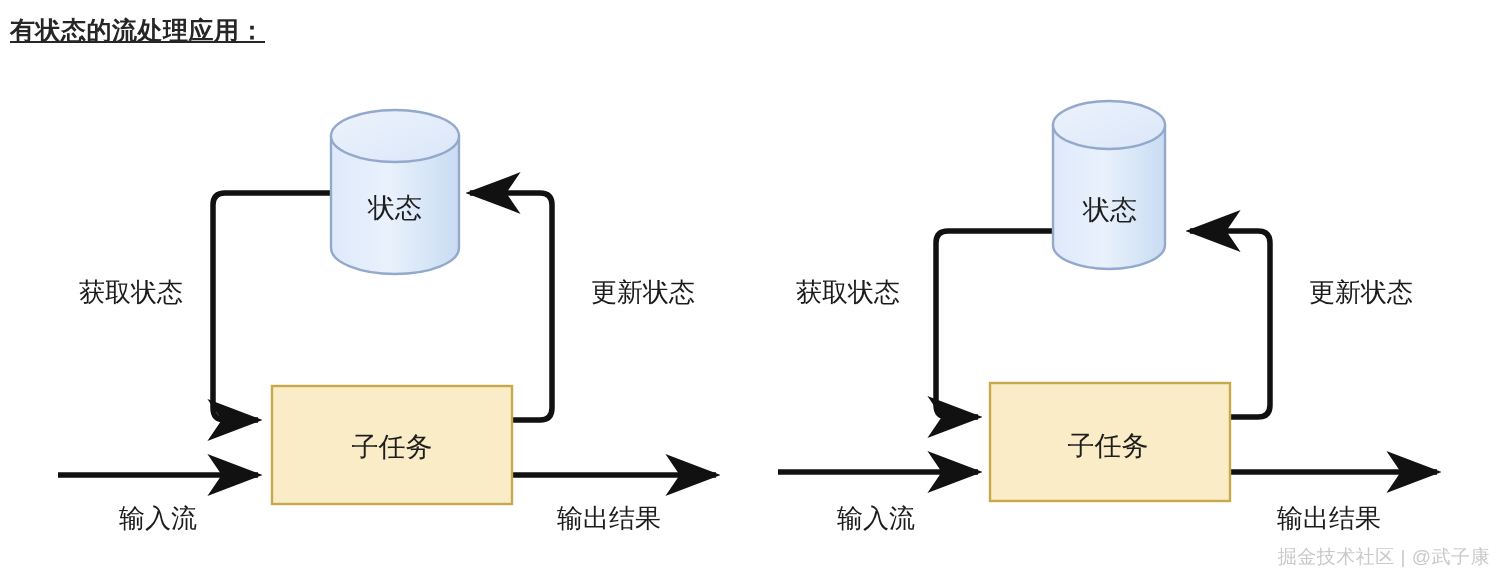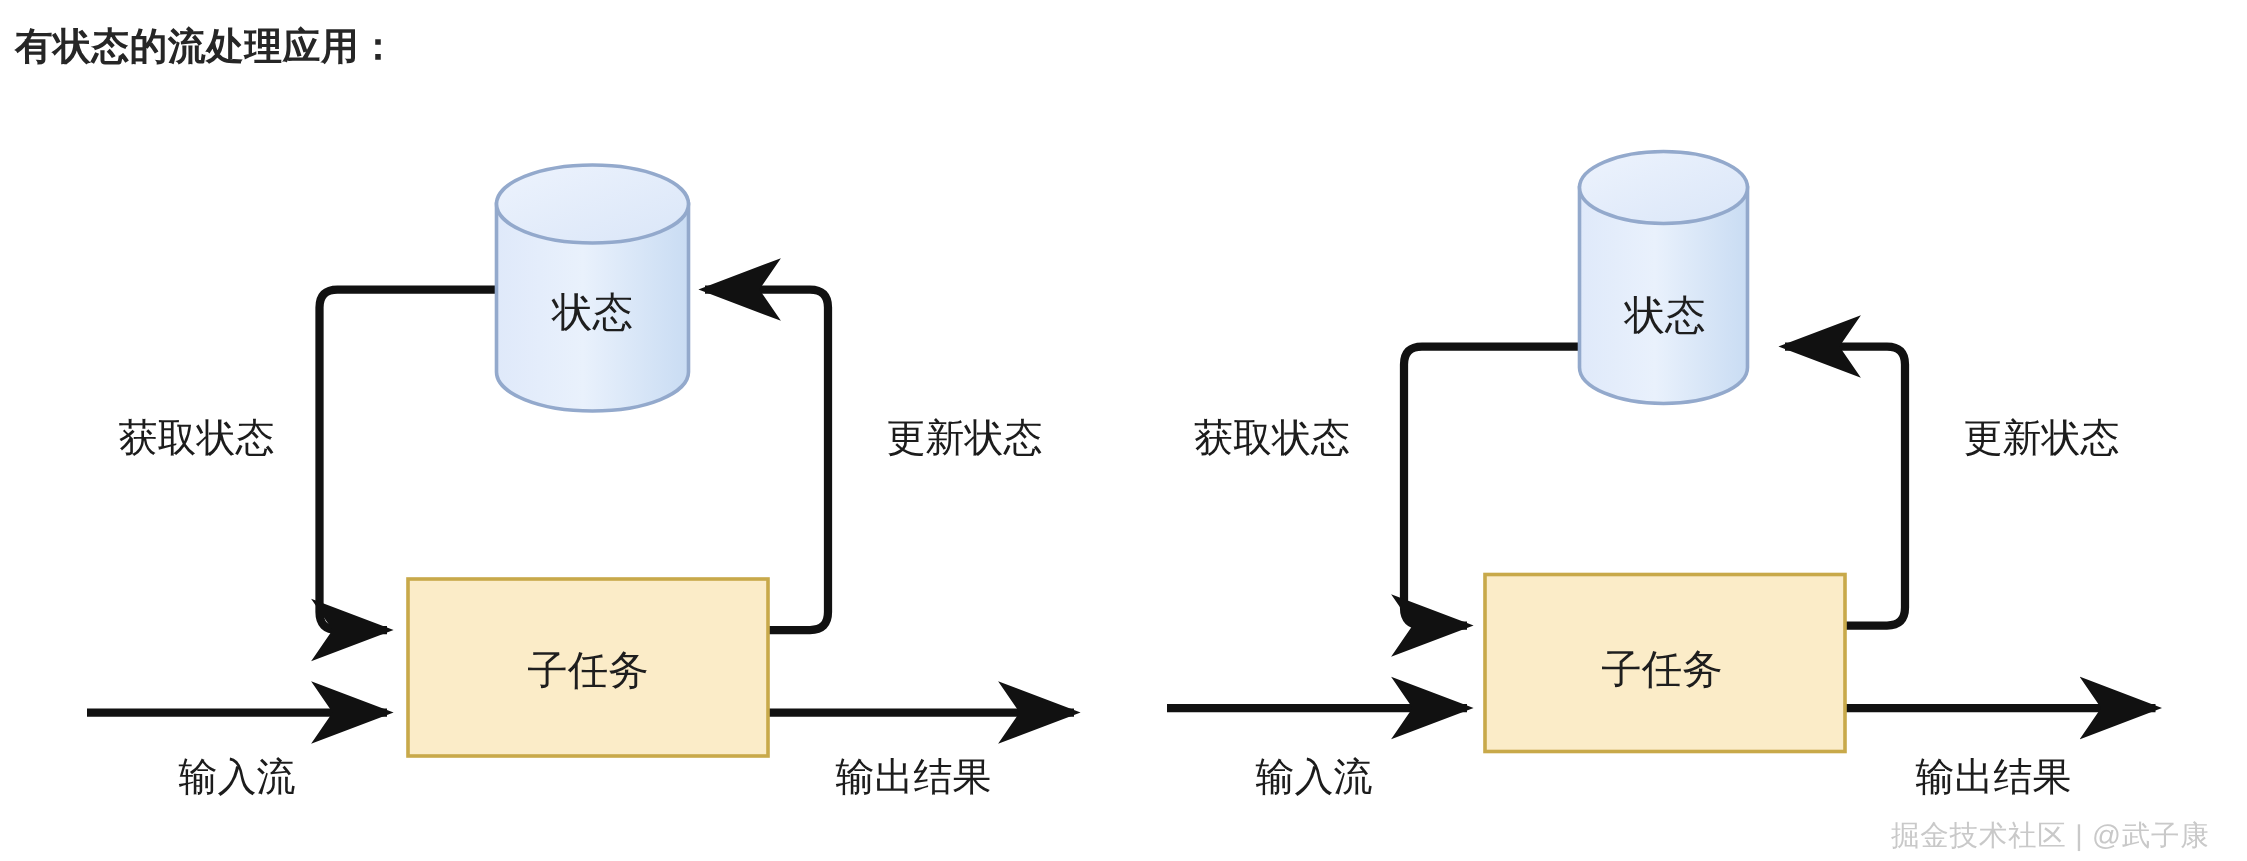--- a/index.html
+++ b/index.html
@@ -18,20 +18,21 @@
 
   #page-title {
     position: absolute;
     left: 10px;
     top: 14px;
     font-size: 25px;
     font-weight: bold;
     letter-spacing: 0.5px;
     color: #262626;
     white-space: nowrap;
+    text-decoration: underline;
   }
 
   .diagram {
     position: absolute;
     top: 0;
     left: 0;
     width: 1498px;
     height: 574px;
   }
 
@@ -57,21 +58,21 @@
   .edge-label {
     position: absolute;
     white-space: nowrap;
     font-size: 26px;
     color: #1c1c1c;
     transform: translate(-50%, -50%);
   }
 
   .watermark {
     position: absolute;
-    right: 25px;
+    right: 8px;
     bottom: 4px;
     font-size: 19px;
     color: #c9c9c9;
     white-space: nowrap;
     letter-spacing: 0.5px;
   }
 </style>
 </head>
 <body>
 

